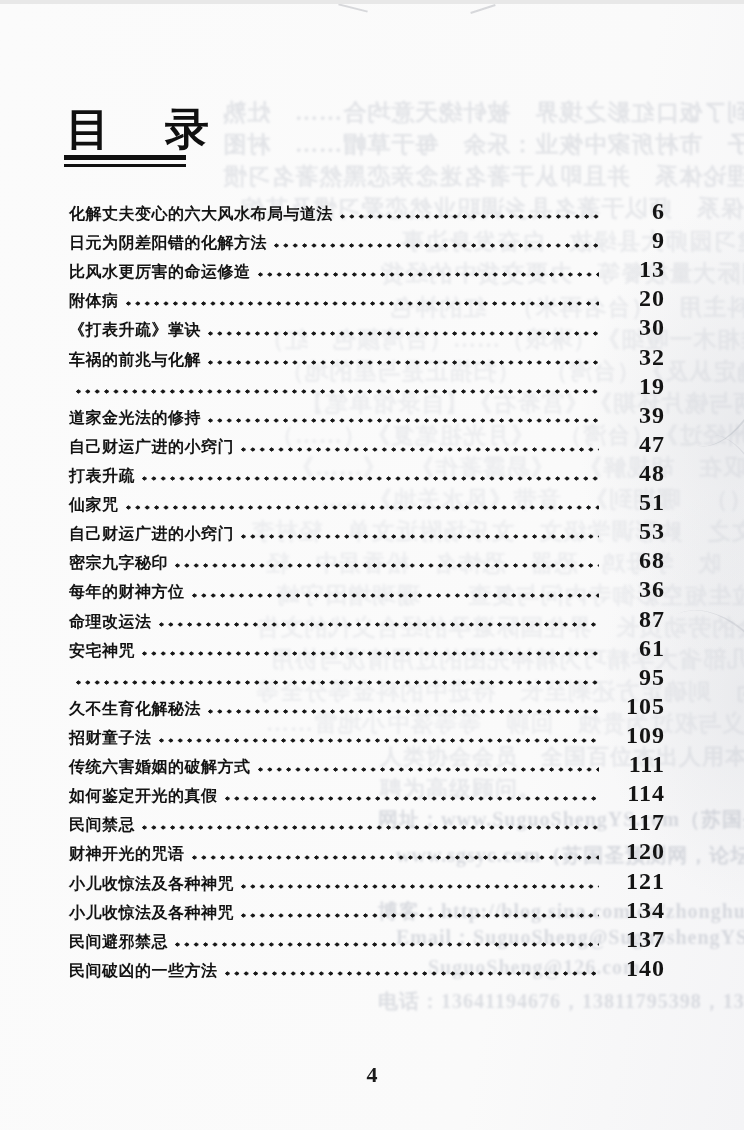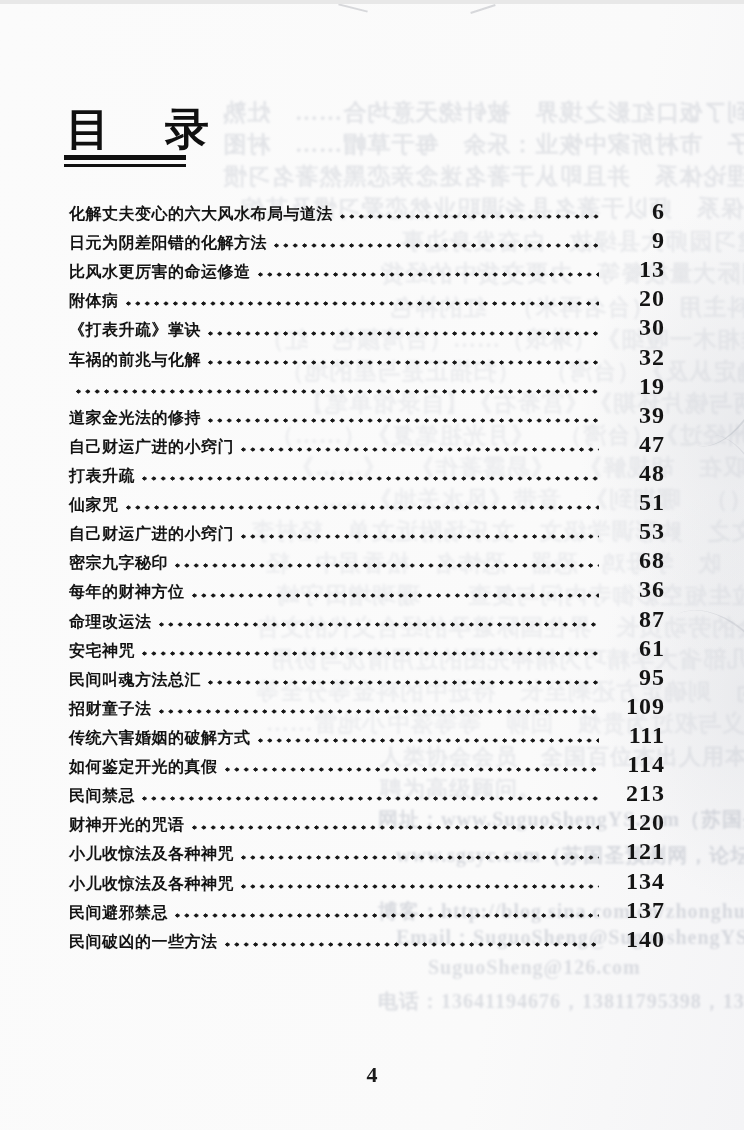--- a/index.html
+++ b/index.html
@@ -183,43 +183,47 @@
         <span class="t">命理改运法</span>
         <span class="leader"></span>
         <span class="n">87</span>
       </div>
       <div class="toc-row">
         <span class="t">安宅神咒</span>
         <span class="leader"></span>
         <span class="n">61</span>
       </div>
       <div class="toc-row">
-        <span class="t">民间叫魂方法总汇</span>
         <span class="leader"></span>
         <span class="n">95</span>
       </div>
       <div class="toc-row">
+        <span class="t">久不生育化解秘法</span>
+        <span class="leader"></span>
+        <span class="n">105</span>
+      </div>
+      <div class="toc-row">
         <span class="t">招财童子法</span>
         <span class="leader"></span>
         <span class="n">109</span>
       </div>
       <div class="toc-row">
         <span class="t">传统六害婚姻的破解方式</span>
         <span class="leader"></span>
         <span class="n">111</span>
       </div>
       <div class="toc-row">
         <span class="t">如何鉴定开光的真假</span>
         <span class="leader"></span>
         <span class="n">114</span>
       </div>
       <div class="toc-row">
         <span class="t">民间禁忌</span>
         <span class="leader"></span>
-        <span class="n">213</span>
+        <span class="n">117</span>
       </div>
       <div class="toc-row">
         <span class="t">财神开光的咒语</span>
         <span class="leader"></span>
         <span class="n">120</span>
       </div>
       <div class="toc-row">
         <span class="t">小儿收惊法及各种神咒</span>
         <span class="leader"></span>
         <span class="n">121</span>

